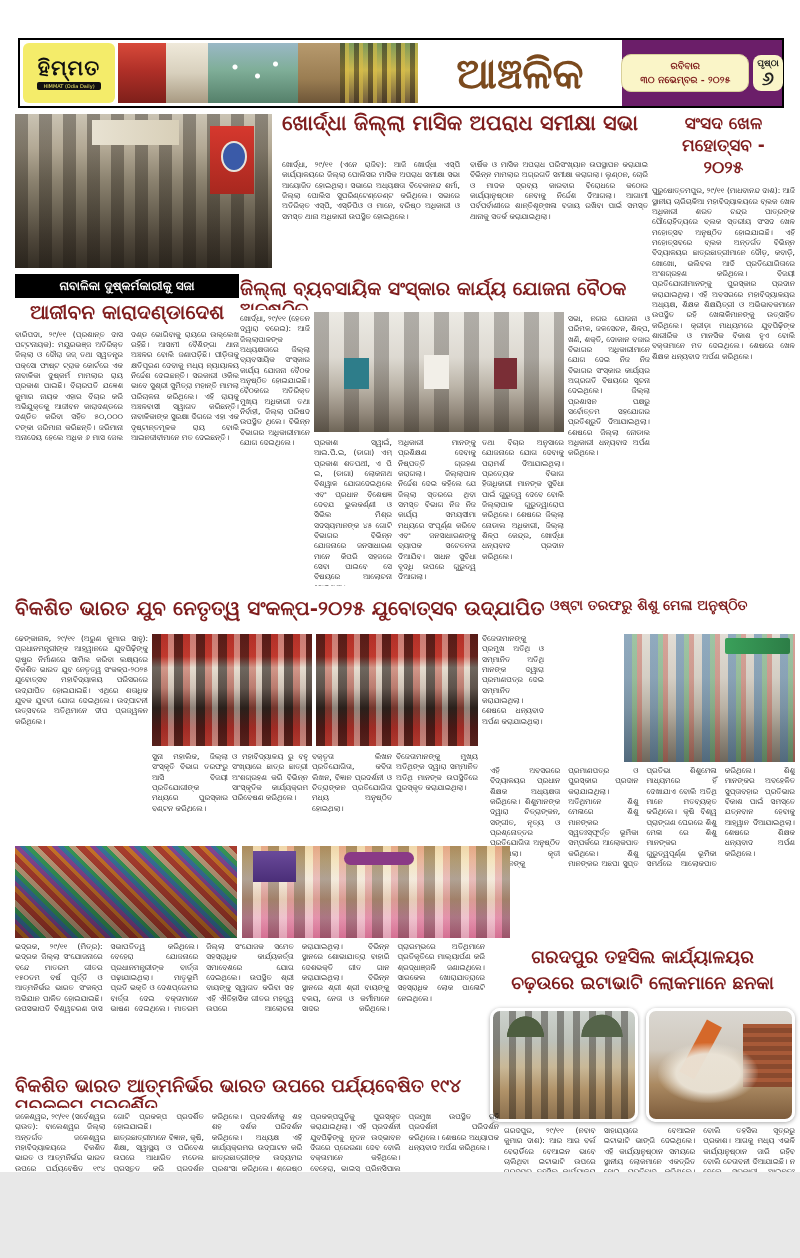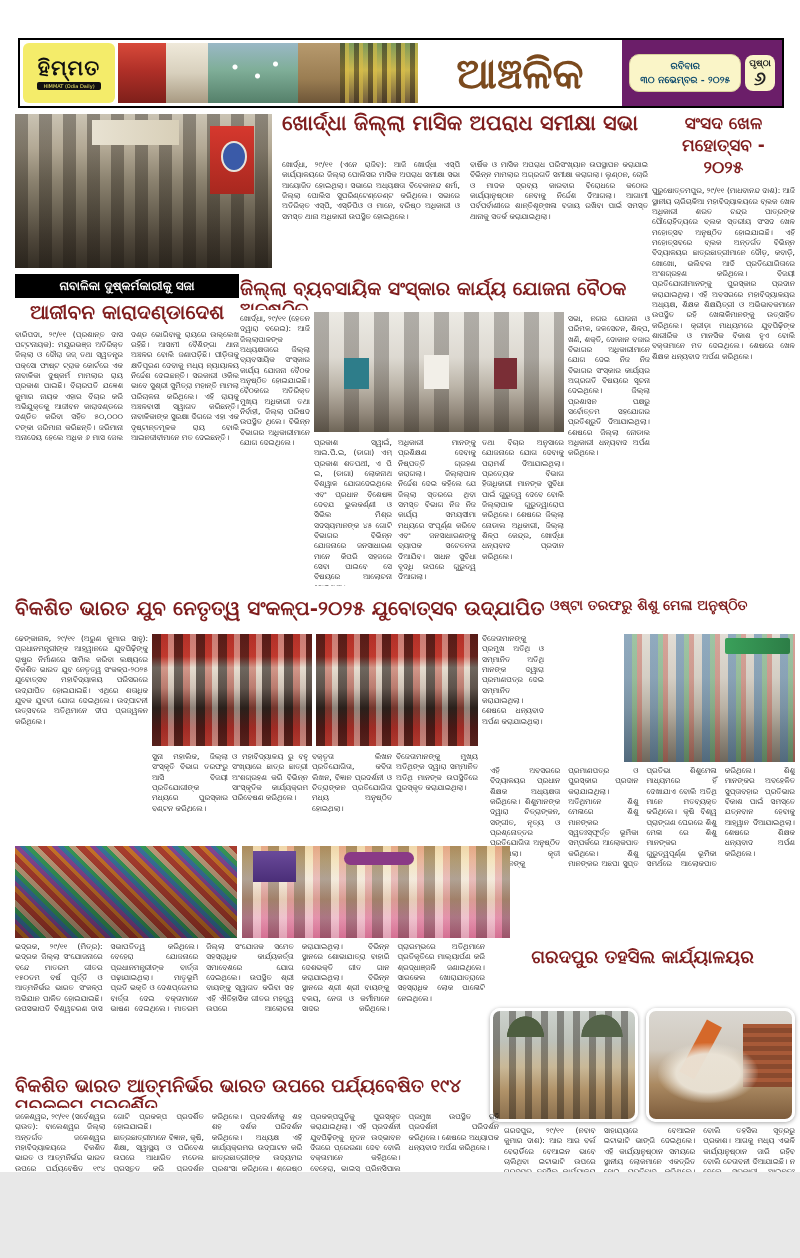--- a/index.html
+++ b/index.html
@@ -15,21 +15,21 @@
   .logo-sub{background:#111;color:#f4ec6a;font-size:5px;padding:1px 6px;border-radius:2px;margin-top:2px;white-space:nowrap;}
   .collage{width:300px;display:flex;margin:3px 0;}
   .collage div{height:100%;}
   .cg1{width:16%;background:linear-gradient(180deg,#d84a3a 0%,#b03028 45%,#7e1f1a 100%);}
   .cg2{width:14%;background:linear-gradient(180deg,#efe9da 0%,#d8d0bd 50%,#a89a82 100%);}
   .cg3{width:30%;background:radial-gradient(circle at 30% 40%,#ffffff 0 2px,transparent 3px),radial-gradient(circle at 55% 55%,#ffffff 0 2px,transparent 3px),radial-gradient(circle at 75% 35%,#ffffff 0 2px,transparent 3px),linear-gradient(180deg,#9ab8c6 0%,#7fae98 45%,#55806a 100%);}
   .cg4{width:14%;background:linear-gradient(180deg,#b79a6e 0%,#9a7d52 60%,#6e5638 100%);}
   .cg5{width:26%;background:repeating-linear-gradient(90deg,rgba(40,30,20,.5) 0 5px,rgba(220,190,70,.55) 5px 9px,transparent 9px 14px),linear-gradient(180deg,#7c9a5a 0%,#cdb84e 45%,#6e5a3c 100%);}
   .mtitle{flex:1;display:flex;align-items:center;justify-content:center;font-size:42px;font-weight:bold;color:#7b4a1e;}
   .infobox{width:150px;background:#6b1e69;display:flex;align-items:center;justify-content:center;gap:4px;padding:0 5px;}
-  .datebox{background:#faf5c8;border:1px solid #d8d09a;border-radius:10px;padding:5px 10px;text-align:center;font-weight:bold;color:#0c4a6e;}
+  .datebox{background:#faf5c8;border:1px solid #d8d09a;border-radius:10px;padding:5px 18px;text-align:center;font-weight:bold;color:#7f1d1d;}
   .dateline1{font-size:9.5px;}
   .dateline2{font-size:9.5px;margin-top:2px;white-space:nowrap;}
   .pagechip{background:#faf5c8;border-radius:8px;padding:3px 4px;text-align:center;color:#222;}
   .pagechip .pl{font-size:9px;font-weight:bold;}
   .pagechip .pn{font-size:19px;font-weight:bold;line-height:1;}
   
   .ph-crime{background:repeating-linear-gradient(90deg,rgba(25,20,15,.35) 0 13px,transparent 13px 24px),linear-gradient(180deg,#cac3b3 0%,#b3a995 22%,#8d8471 42%,#6d6555 62%,#4d4539 82%,#332d24 100%);}
   .ph-crime .flag{position:absolute;right:7%;top:8%;width:17%;height:44%;background:linear-gradient(180deg,#d6382e,#a8281f);}
   .ph-crime .flag:after{content:"";position:absolute;left:25%;top:22%;width:50%;height:40%;border-radius:50%;background:#3a5aa8;border:2px solid #e8e4da;}
   .ph-crime .banner{position:absolute;left:30%;top:4%;width:34%;height:16%;background:linear-gradient(90deg,#e8e2d2,#d8cfb8);}
@@ -147,20 +147,21 @@
 
   <div class="photo ph-crowd" style="left:15px;top:846px;width:222px;height:92px;"></div>
   <div class="photo ph-dais" style="left:242px;top:846px;width:268px;height:92px;">
     <span class="pbanner"></span>
     <span class="ypill"></span>
   </div>
   <div class="abs bt c5" style="left:15px;top:942px;width:470px;height:132px;">ଭଦ୍ରକ, ୨୯/୧୧ (ମିତ୍ର): ଭଦ୍ରକ ଜିଲ୍ଲା ସଂଯୋଜନାରେ ବନ୍ଦେ ମାତରମ ଗୀତର ୧୫୦ତମ ବର୍ଷ ପୂର୍ତ୍ତି ଓ ଆତ୍ମନିର୍ଭର ଭାରତ ସଂକଳ୍ପ ଅଭିଯାନ ପାଳିତ ହୋଇଯାଇଛି। ଉପସଭାପତି ବିଶ୍ୱଚରଣ ଦାସ ସଭାପତିତ୍ୱ କରିଥିଲେ। ବେହେରା ଯୋଜନାରେ ପ୍ରଧାନମନ୍ତ୍ରୀଙ୍କ ବାର୍ତ୍ତା ପଢ଼ାଯାଇଥିଲା। ମାତୃଭୂମି ପ୍ରତି ଭକ୍ତି ଓ ଦେଶପ୍ରେମର ବାର୍ତ୍ତା ଦେଇ ବକ୍ତାମାନେ ଭାଷଣ ଦେଇଥିଲେ। ମାତରମ ଜିଲ୍ଲା ସଂଯୋଜକ ସମେତ ସହସ୍ରାଧିକ କାର୍ଯ୍ୟକର୍ତ୍ତା ସମାବେଶରେ ଯୋଗ ଦେଇଥିଲେ। ଉପସ୍ଥିତ ଶ୍ରୀ ବାୟଙ୍କୁ ସ୍ୱାଗତ କରିବା ସହ ଏହି ଐତିହାସିକ ଗୀତର ମହତ୍ତ୍ୱ ଉପରେ ଆଲୋଚନା କରାଯାଇଥିଲା। ବିଭିନ୍ନ ସ୍ଥାନରେ ଶୋଭାଯାତ୍ରା ବାହାରି ଦେଶଭକ୍ତି ଗୀତ ଗାନ କରାଯାଇଥିଲା। ବିଭିନ୍ନ ସ୍ଥାନରେ ଶ୍ରୀ ଶ୍ରୀ ବାୟଙ୍କୁ ବଳୟ, ନେତା ଓ କର୍ମୀମାନେ ସାଦର କରିଥିଲେ। ପ୍ରାରମ୍ଭରେ ଅତିଥିମାନେ ପ୍ରତିକୃତିରେ ମାଲ୍ୟାର୍ପଣ କରି ଶ୍ରଦ୍ଧାଞ୍ଜଳି ଜଣାଇଥିଲେ। ସାରକେଲ ଖୋରାଯାତ୍ରାରେ ସହସ୍ରାଧିକ ଲୋକ ପାଳୋଟି ନେଇଥିଲେ।</div>
 
   <div class="abs hl center" style="left:490px;top:944px;width:305px;height:62px;font-size:18px;line-height:1.45;">
     <span style="display:block;">ଗରଦପୁର ତହସିଲ କାର୍ଯ୍ୟାଳୟର</span>
+    <span style="display:block;">ଚଢ଼ଉରେ ଇଟାଭାଟି ଲୋକମାନେ ଛନକା</span>
   </div>
   <div class="photo kiln ph-kiln1" style="left:490px;top:1008px;width:142px;height:108px;">
     <span class="palm"></span>
     <span class="palm2"></span>
   </div>
   <div class="photo kiln ph-kiln2" style="left:646px;top:1008px;width:143px;height:108px;">
     <span class="wall"></span>
     <span class="arm"></span>
     <span class="dust"></span>
   </div>

